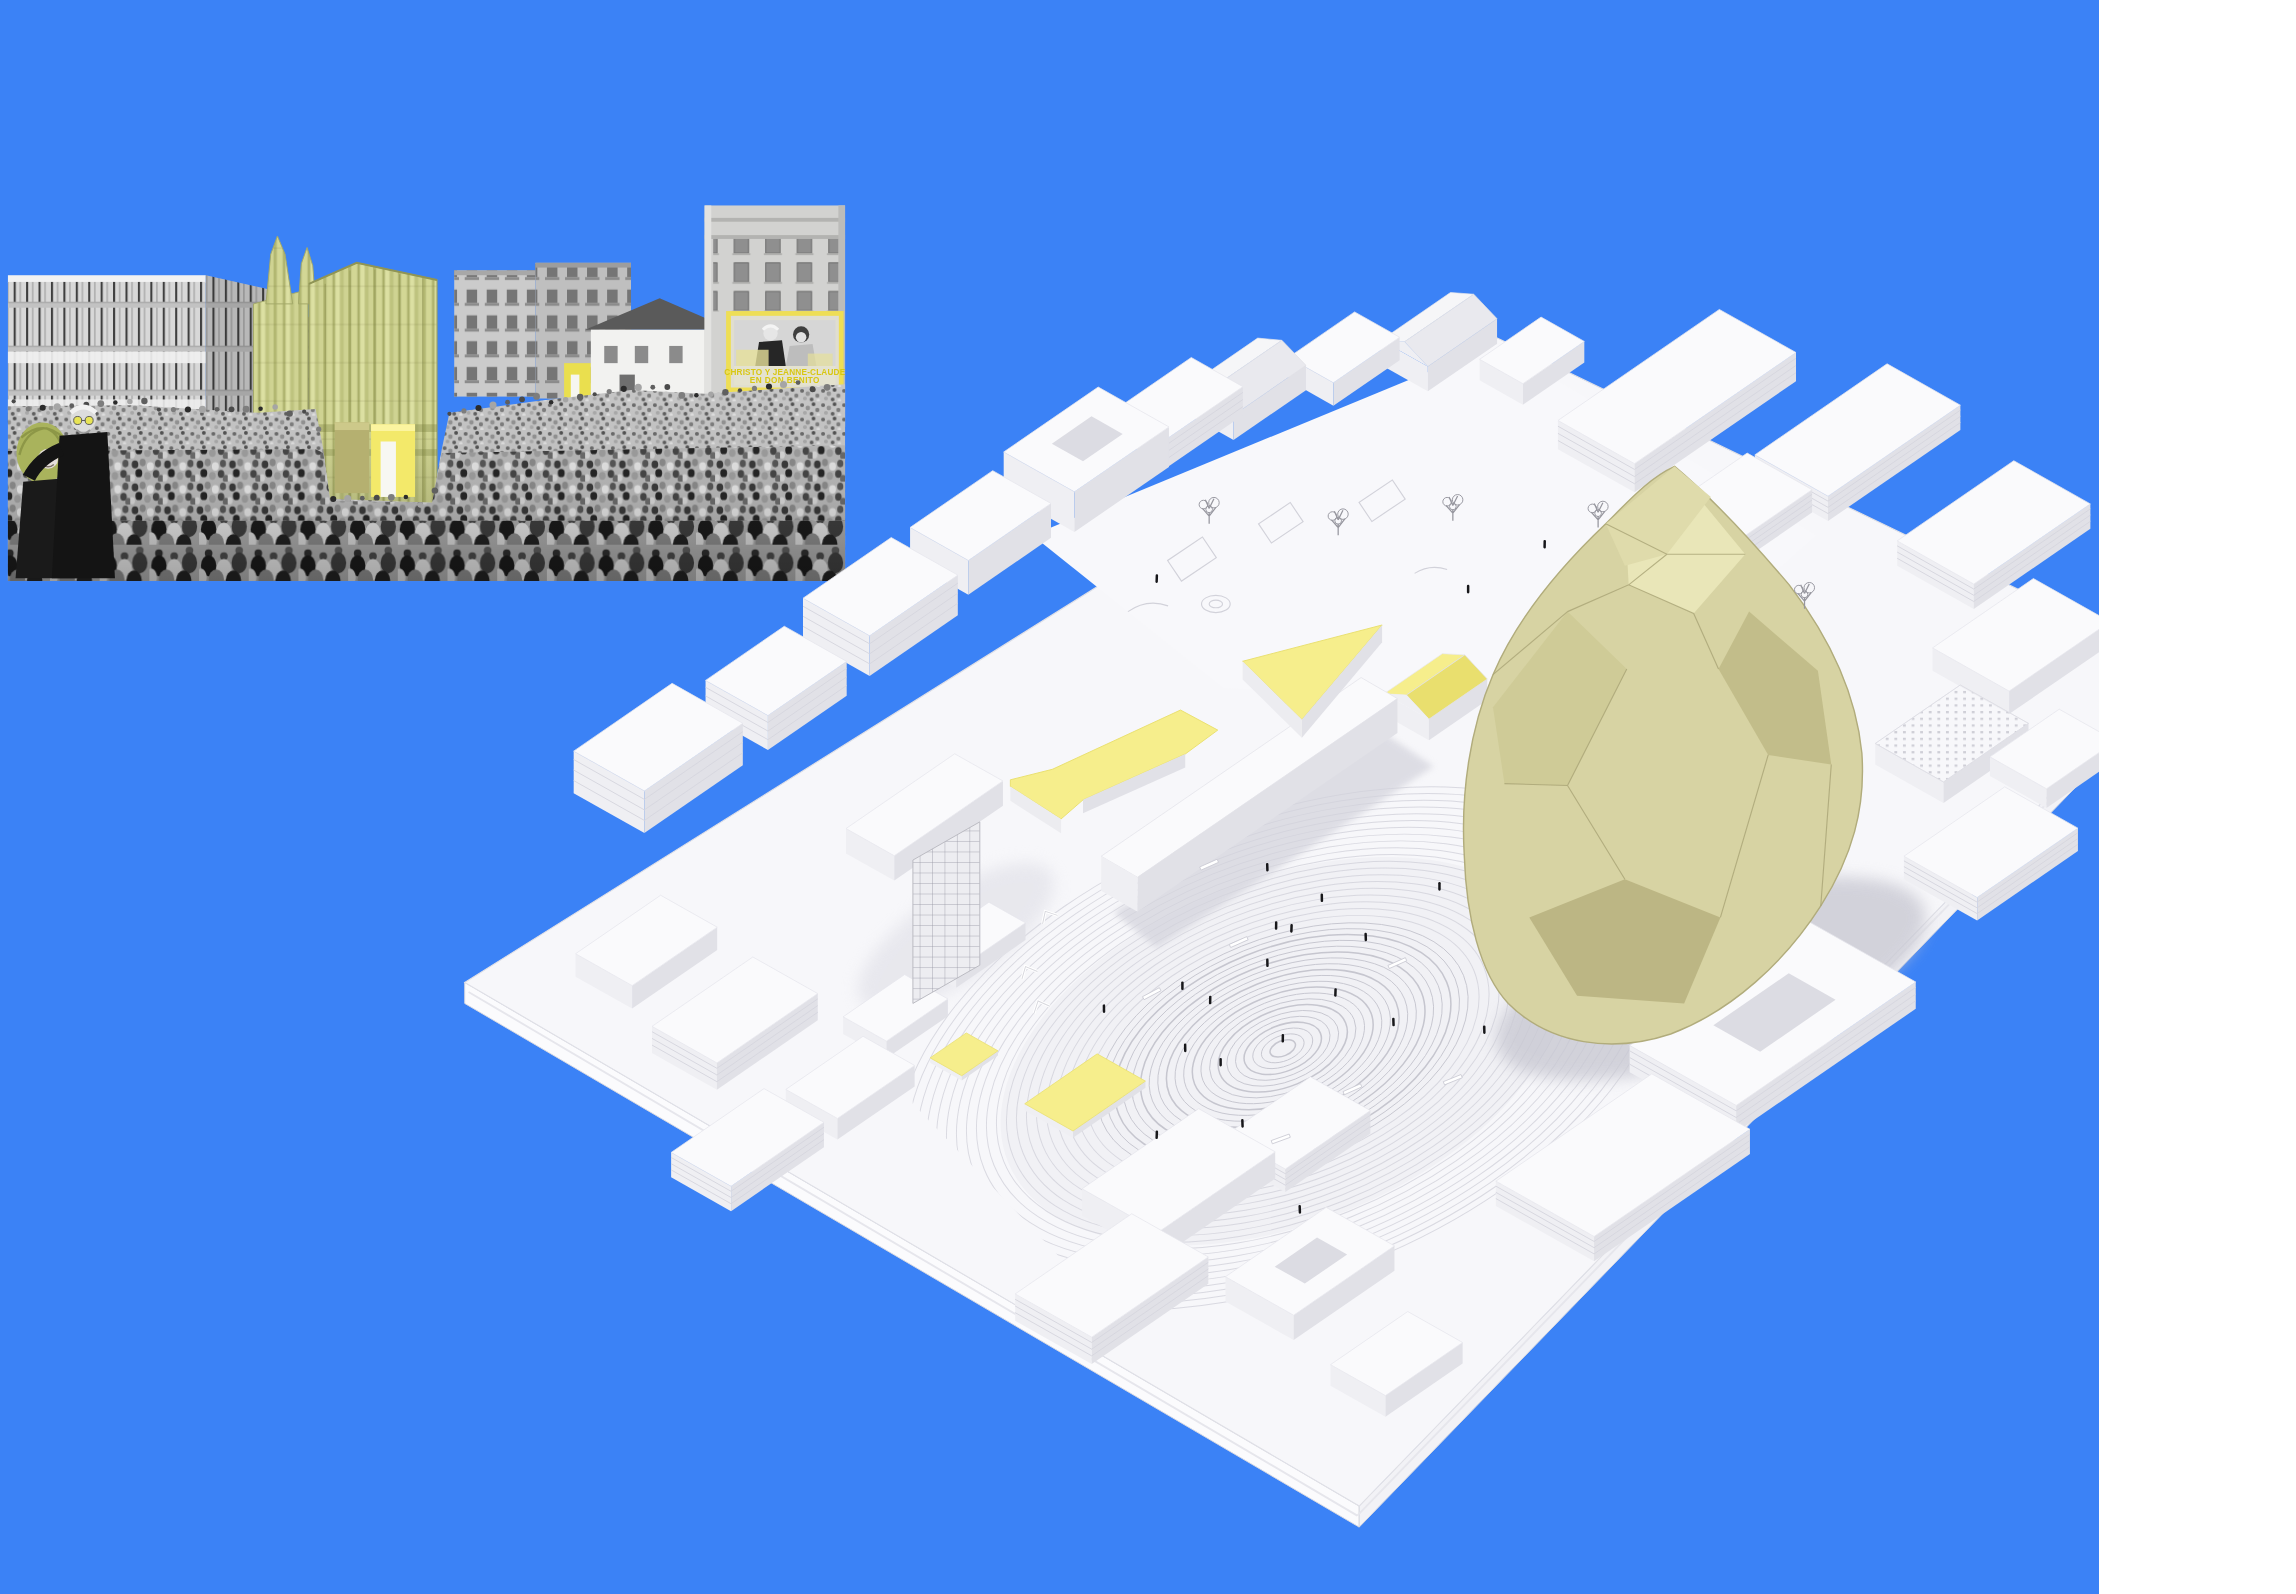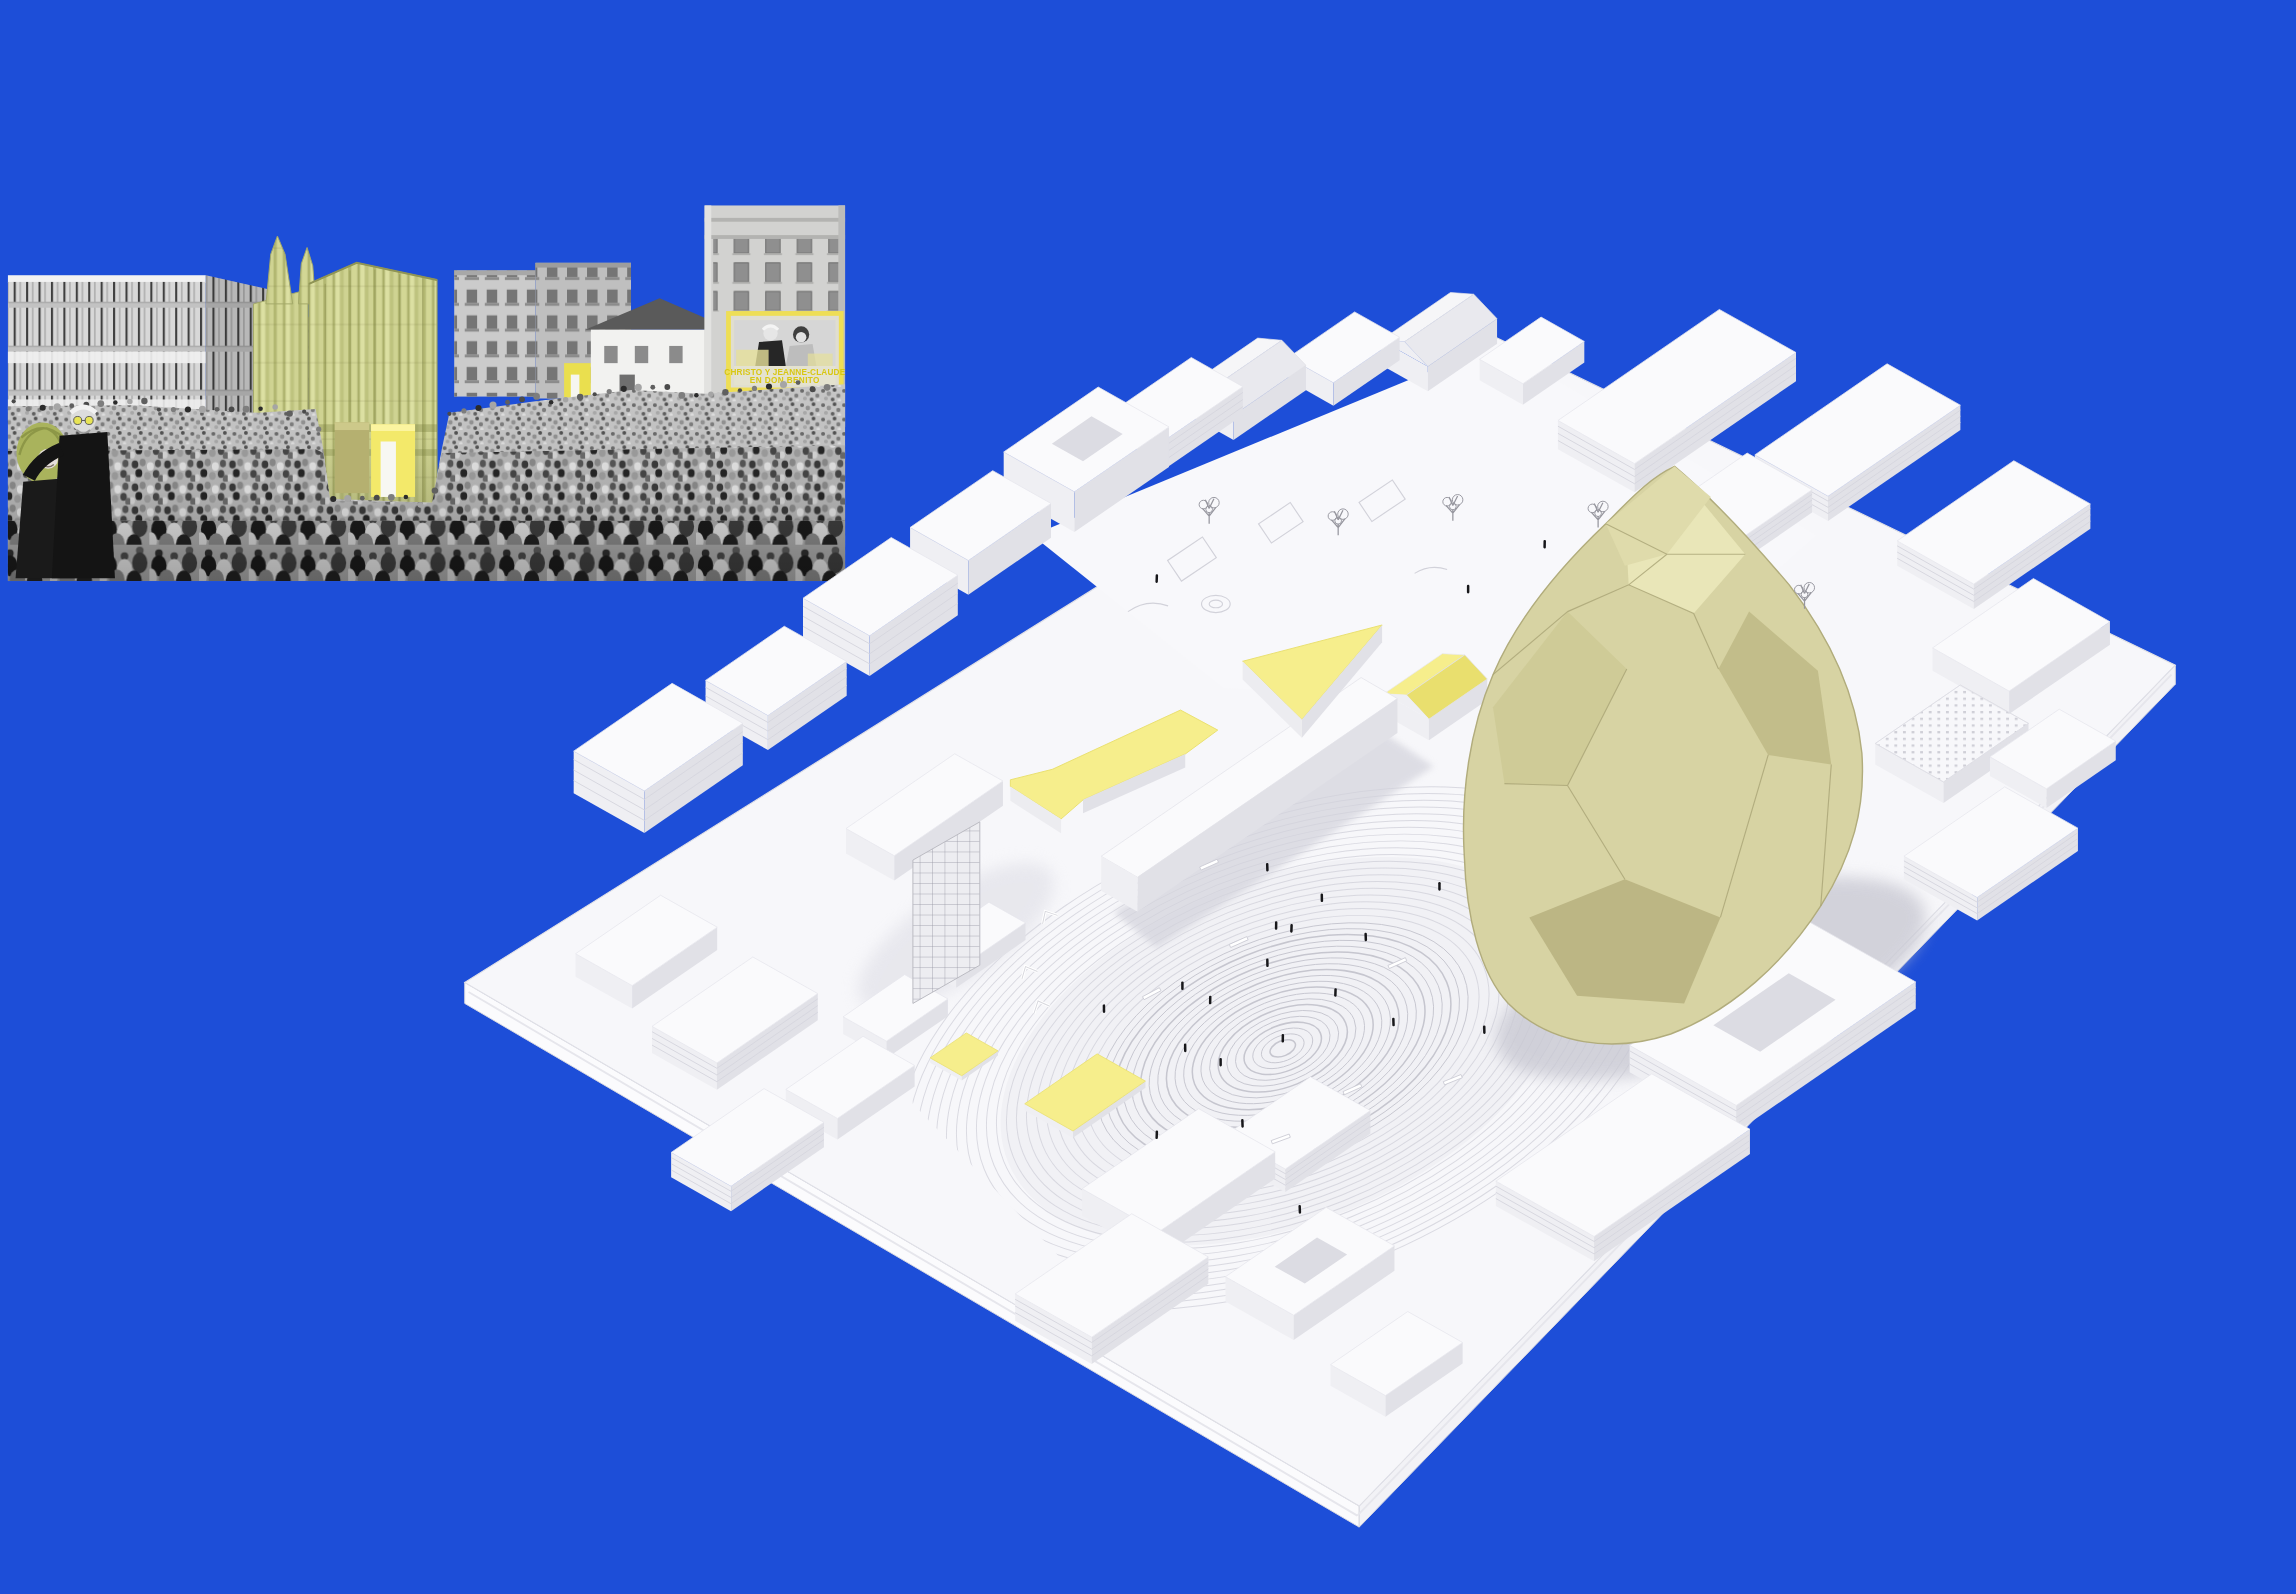--- a/index.html
+++ b/index.html
@@ -1,16 +1,16 @@
 <!DOCTYPE html>
 <html><head>
 <meta charset="utf-8">
 <style>
   html,body{margin:0;padding:0;background:#ffffff;font-family:"Liberation Sans",sans-serif;}
-  .canvas{position:relative;width:2296px;height:1594px;background:#1d4ed8;overflow:hidden;}
+  .canvas{position:relative;width:2099px;height:1594px;background:#3b82f6;overflow:hidden;}
   svg{position:absolute;left:0;top:0;}
   text{font-family:"Liberation Sans",sans-serif;}
 </style>
 </head>
 <body>
 
 <div class="canvas">
 <svg width="2296" height="1594" viewBox="0 0 2402 1668">
   <defs>
     <pattern id="patGlass" width="13" height="46" patternUnits="userSpaceOnUse">

